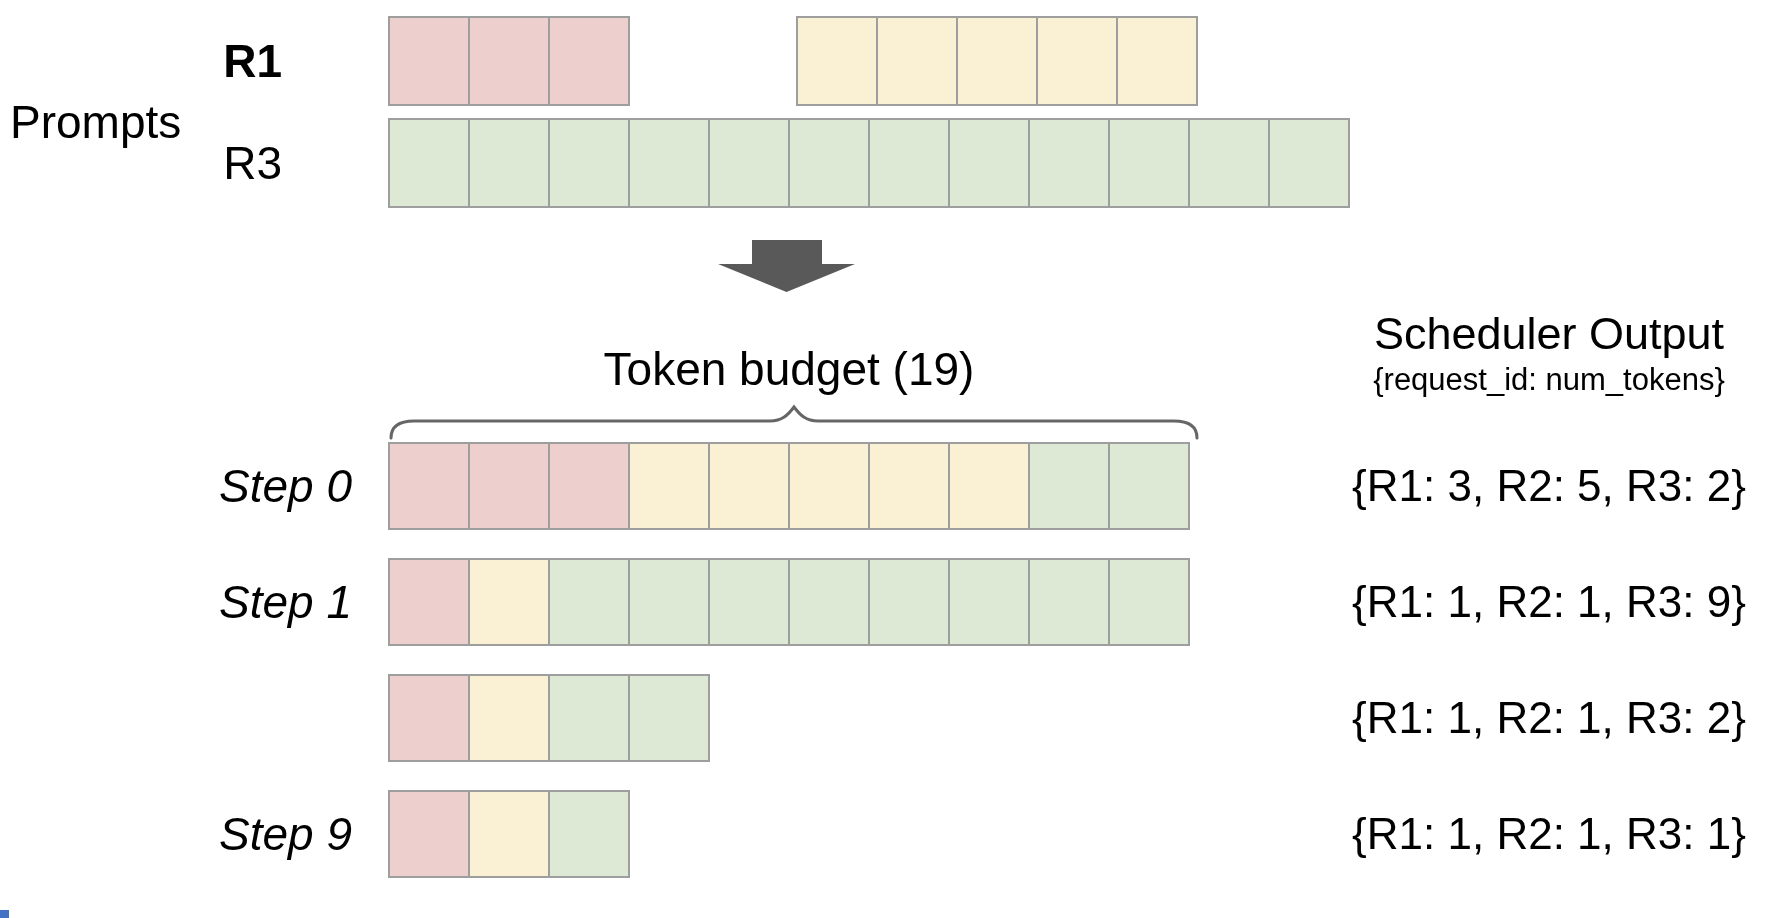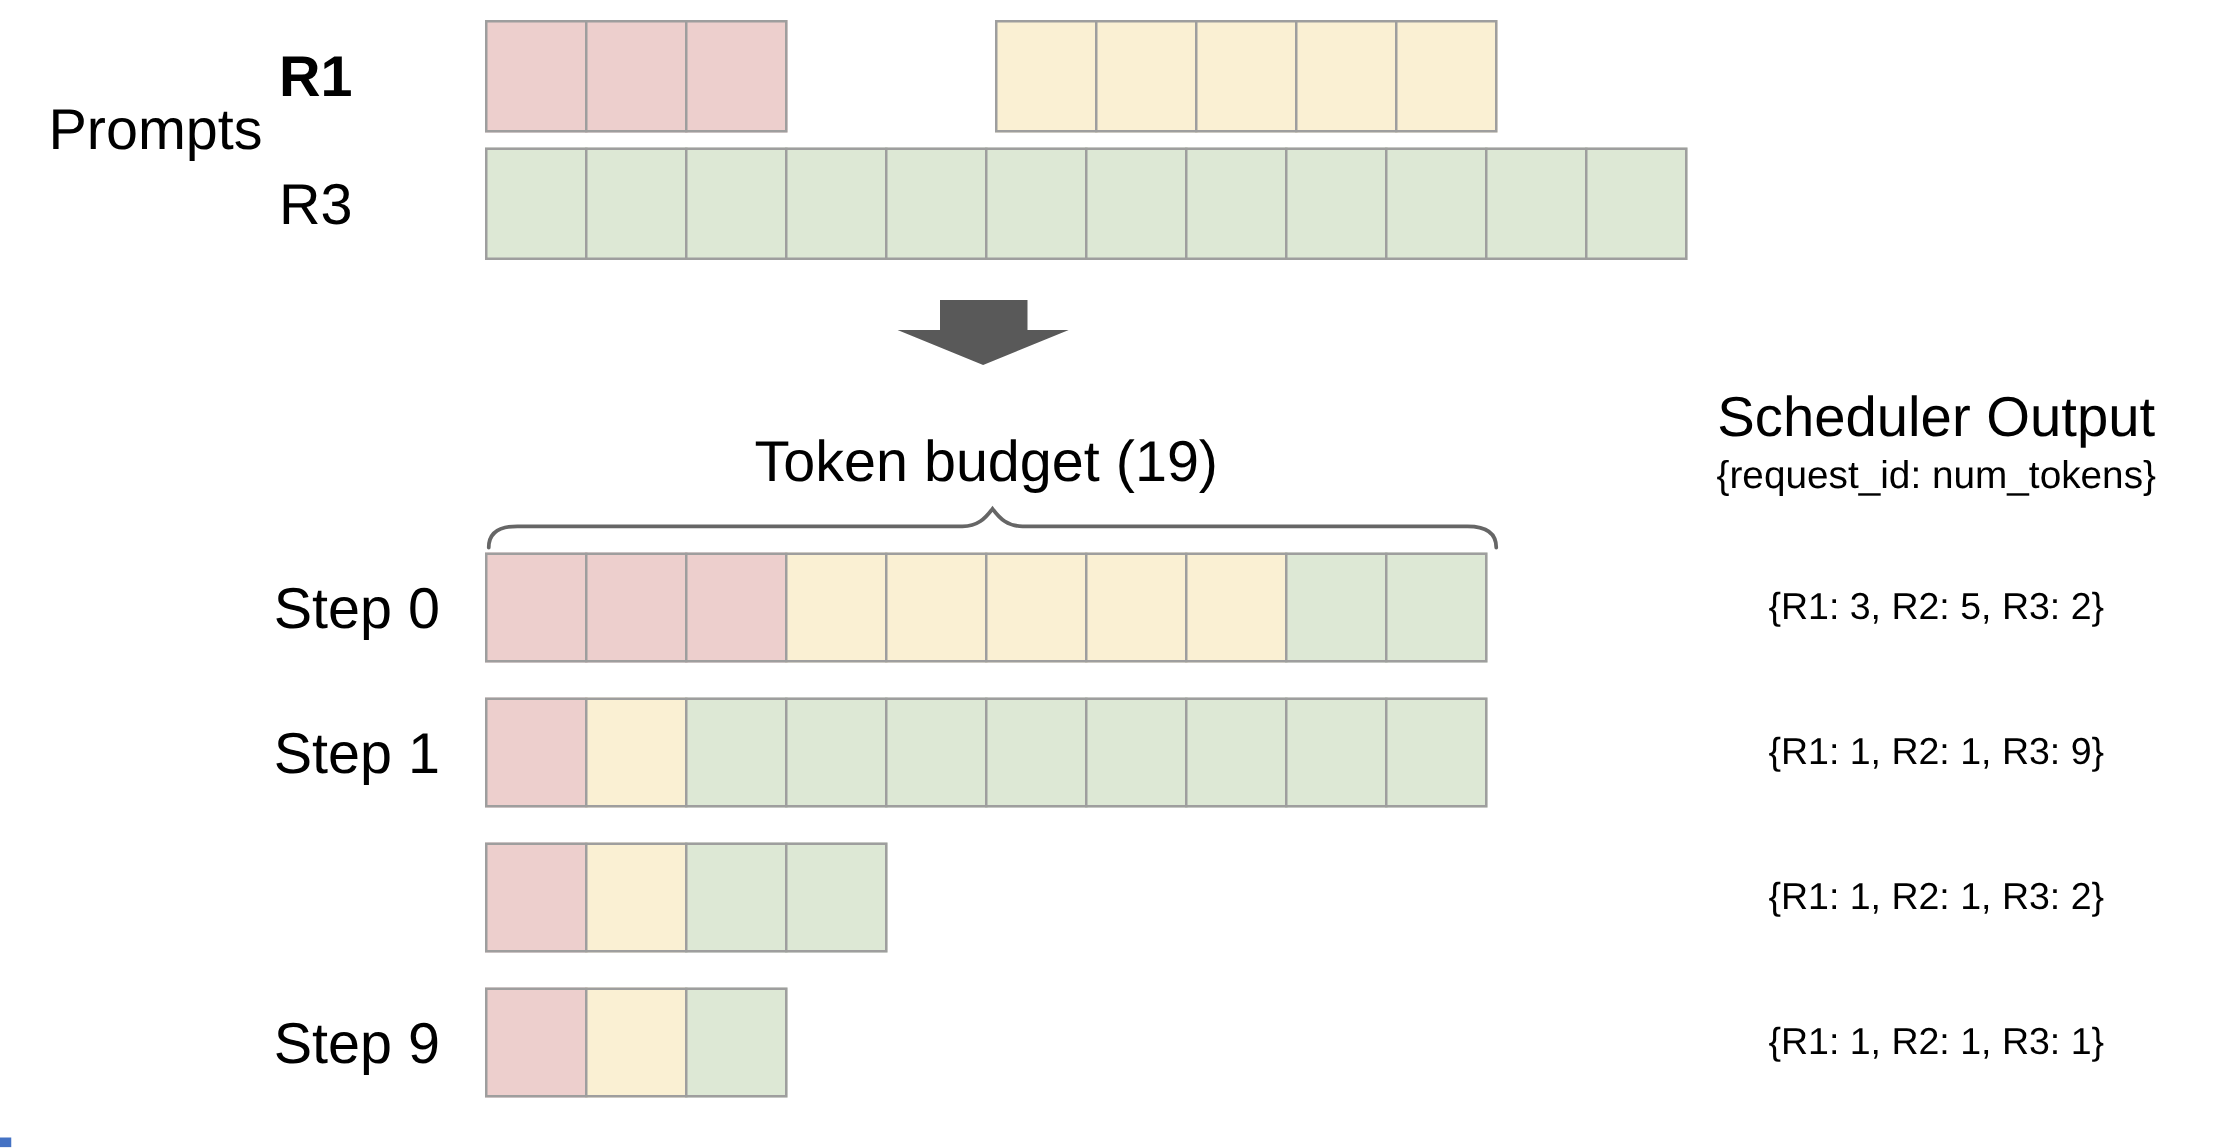--- a/index.html
+++ b/index.html
@@ -13,36 +13,36 @@
   .cells-row{position:absolute;display:flex;}
   .cell{
     width:82px;height:88px;box-sizing:border-box;
     border:2px solid var(--c-cell_border,#9e9e9e);
     flex:none;
   }
   .cell + .cell{margin-left:-2px;}
   .prompt-row .cell{height:90px;}
   .step-group{position:absolute;left:0;width:1788px;height:88px;}
   .step-label{position:absolute;left:140px;top:0;width:212px;height:88px;
-    display:flex;align-items:center;justify-content:flex-end;}
+    display:flex;align-items:center;justify-content:flex-end;font-style:italic;}
   .step-output{position:absolute;left:1310px;top:0;width:478px;height:88px;
-    display:flex;align-items:center;justify-content:center;font-size:30px;white-space:nowrap;}
+    display:flex;align-items:center;justify-content:center;font-size:44px;white-space:nowrap;}
   .sched-head{position:absolute;left:1310px;top:308px;width:478px;text-align:center;}
   .sched-title{font-size:45px;line-height:52px;}
   .sched-sub{font-size:31px;line-height:40px;}
   .budget-title{position:absolute;left:388px;top:342px;width:802px;text-align:center;
     font-size:46px;line-height:54px;white-space:nowrap;}
   .artifact{position:absolute;left:0;top:910px;width:9px;height:8px;background:var(--c-artifact,#4472c4);}
 </style>
 </head>
 <body>
 
 <div class="canvas">
 
-  <div class="abs lbl" style="left:10px;top:76px;width:200px;text-align:right;">Prompts</div>
+  <div class="abs lbl" style="left:10px;top:95px;width:200px;text-align:left;">Prompts</div>
 
   <div class="abs lbl right" style="left:120px;top:34px;width:162px;font-weight:bold;">R1</div>
   <div class="cells-row prompt-row" style="left:388px;top:16px;">
       <div class="cell" style="background: var(--c-r1);"></div>
       <div class="cell" style="background: var(--c-r1);"></div>
       <div class="cell" style="background: var(--c-r1);"></div>
     </div>
 
   <div class="cells-row prompt-row" style="left:796px;top:16px;">
       <div class="cell" style="background: var(--c-r2);"></div>

